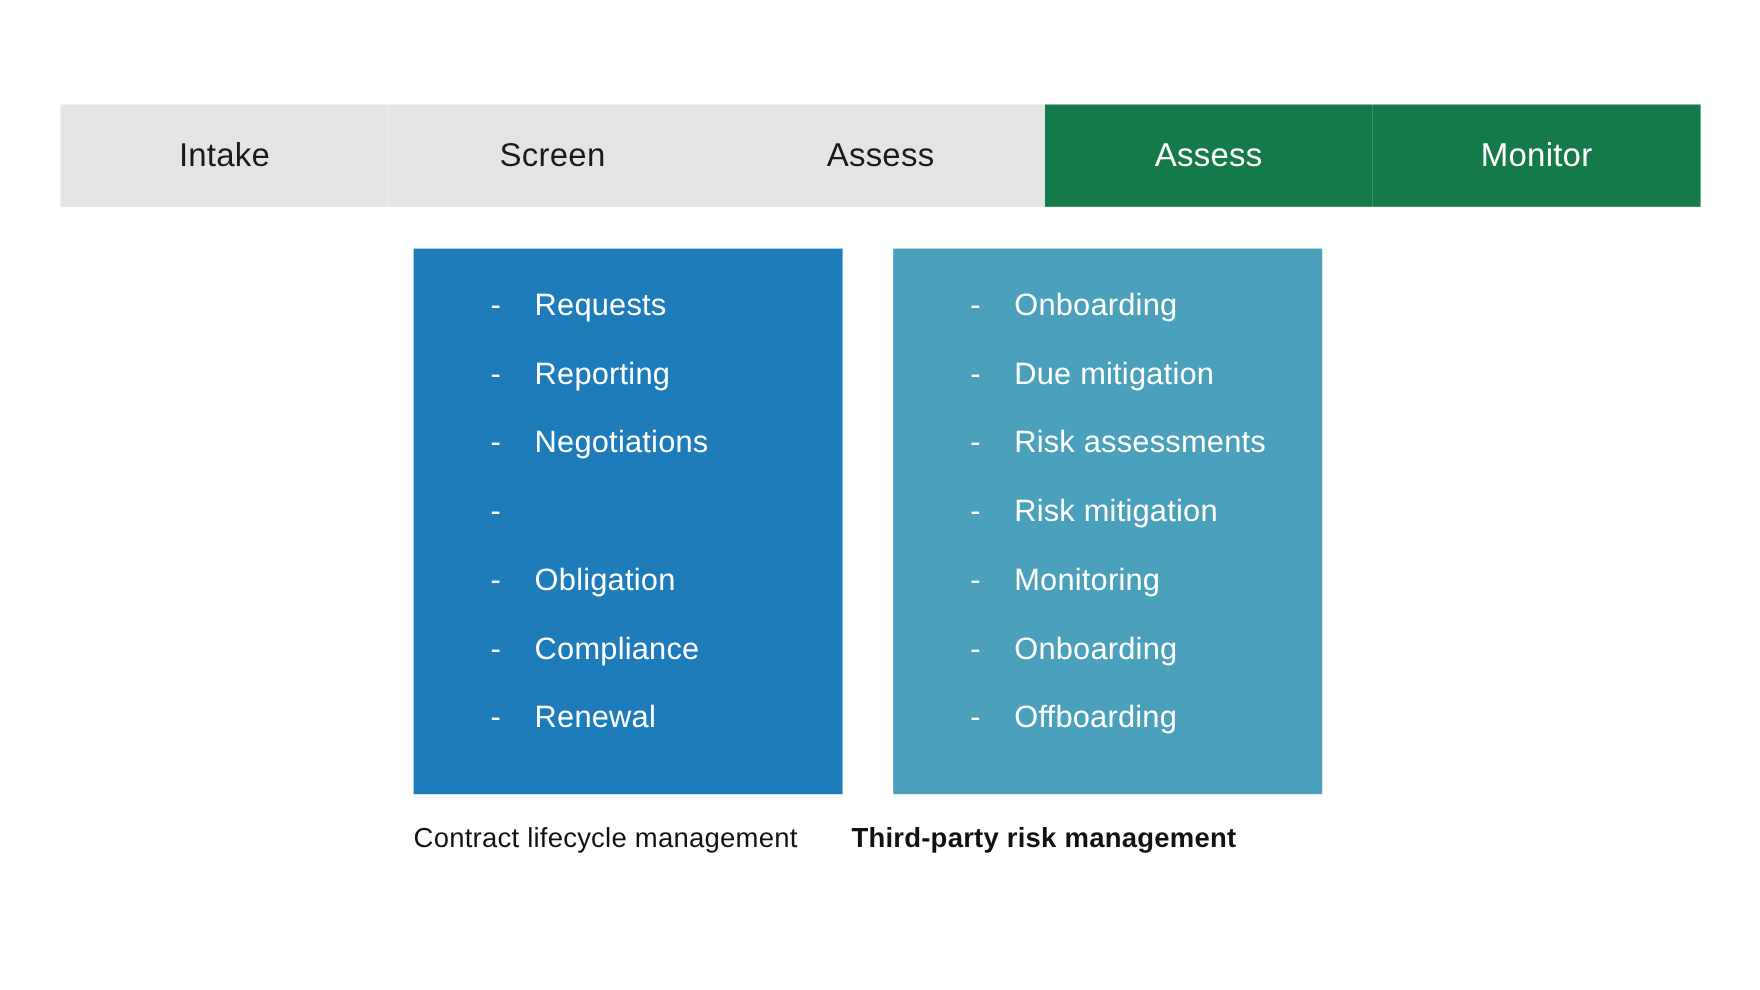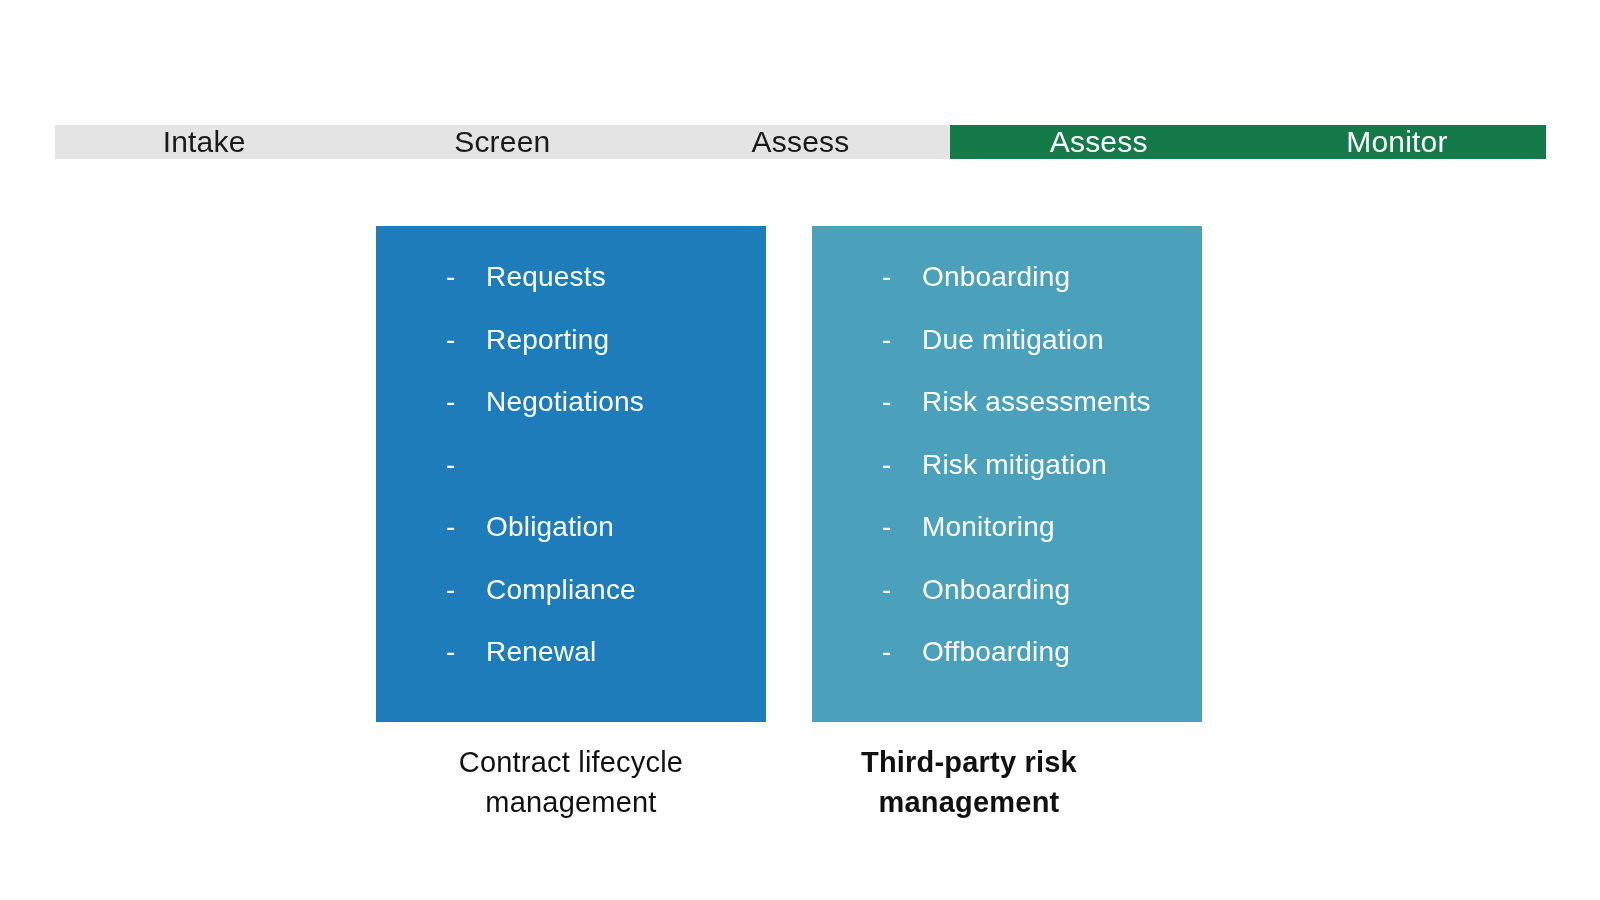--- a/index.html
+++ b/index.html
@@ -17,21 +17,20 @@
   }
 
   
   .stage-row {
     position: absolute;
     left: 55px;
     top: 95px;
     width: 1491px;
     height: 93px;
     display: flex;
-    align-items: center;
   }
   .stage {
     flex: 1 1 0;
     display: flex;
     align-items: center;
     justify-content: center;
     font-size: 30px;
     letter-spacing: 0.2px;
   }
   .stage.inactive {
@@ -72,22 +71,22 @@
     width: 14px;
     margin-right: 26px;
     flex: 0 0 auto;
   }
 
   
   .caption {
     position: absolute;
     top: 742px;
     width: 390px;
-    text-align: center;
-    font-size: 29px;
+    text-align: left;
+    font-size: 25px;
     line-height: 40px;
     color: #111111;
     letter-spacing: 0.2px;
   }
   .caption.clm  { left: 376px; }
   .caption.tprm { left: 774px; font-weight: bold; }
 </style>
 </head>
 <body>
 

